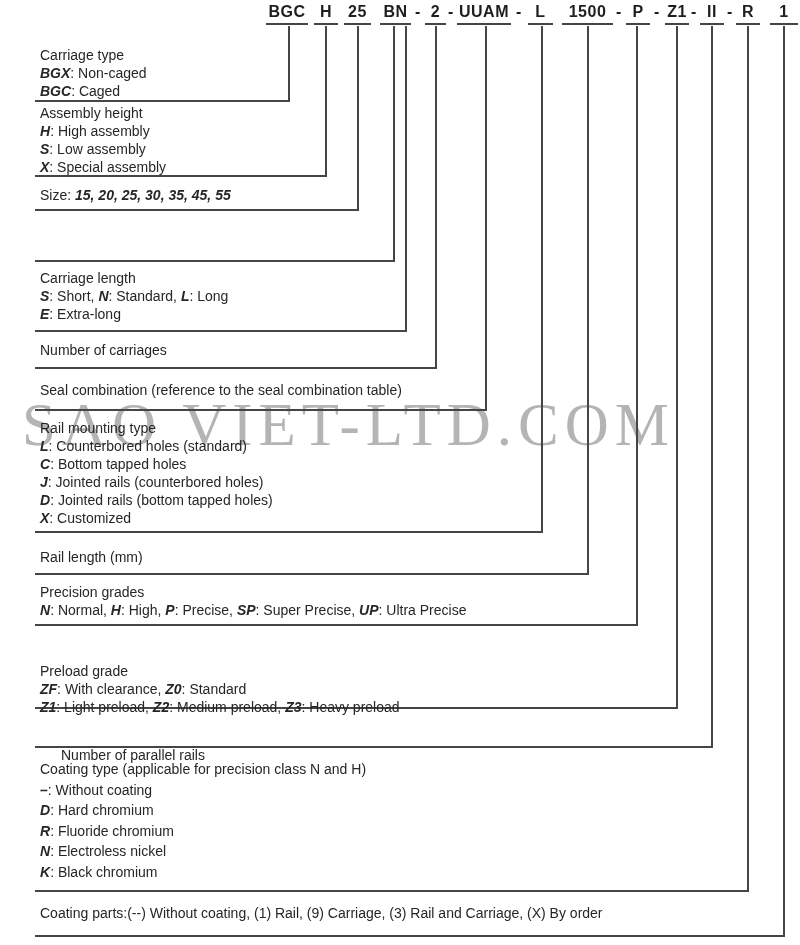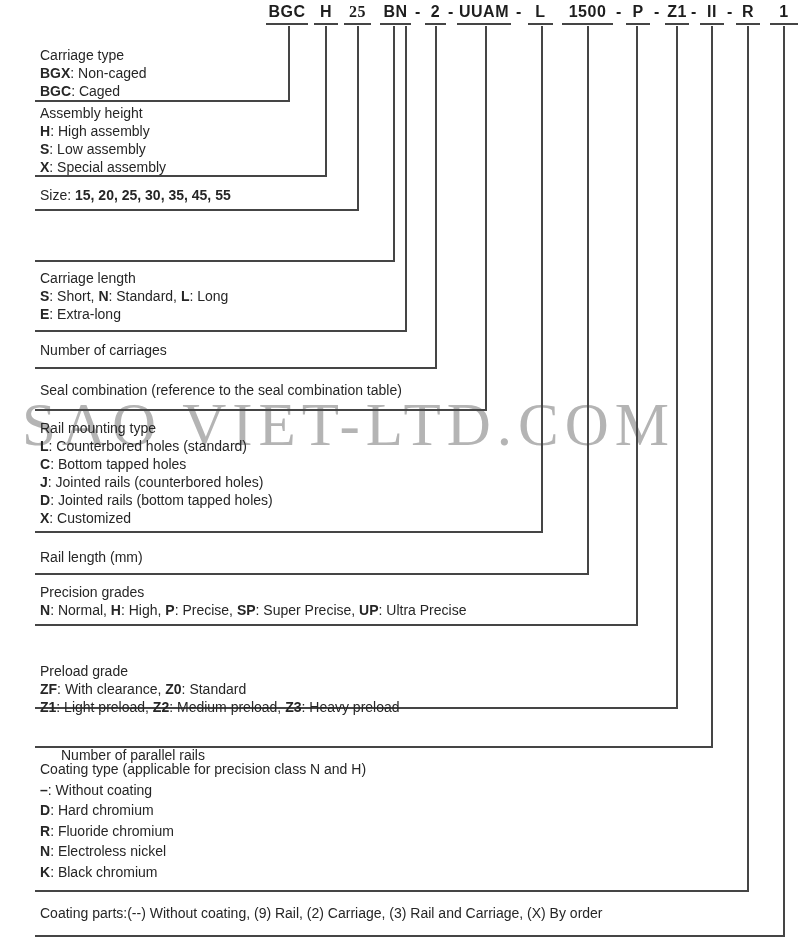--- a/index.html
+++ b/index.html
@@ -18,21 +18,21 @@
   .pn-seg{
     position:absolute;top:1px;height:21px;z-index:2;
     font-weight:700;font-size:16px;color:#1e1e1e;text-align:center;
     letter-spacing:0.5px;line-height:21px;
   }
   .section{
     position:absolute;left:40px;z-index:2;color:#262626;
     font-size:14px;line-height:18px;
   }
   .section .tline{white-space:nowrap;}
-  .section .tline b{font-weight:700;}
+  .section .tline b{font-weight:700;font-style:italic;}
 </style>
 </head>
 <body>
 
 <div id="stage">
 
   <div class="watermark">SAO VIET-LTD.COM</div>
 
   <svg class="lines" width="800" height="945" viewBox="0 0 800 945">
     <g stroke="#454545" stroke-width="2" fill="none">
@@ -52,21 +52,21 @@
       <path d="M677 26V708H35"></path>
       <path d="M712 26V747H35"></path>
       <path d="M748 26V891H35"></path>
       <path d="M784 26V936H35"></path>
     </g>
   </svg>
 
   <div>
     <div class="pn-seg" style="left:266px;width:42px;">BGC</div>
     <div class="pn-seg" style="left:314px;width:24px;">H</div>
-    <div class="pn-seg" style="left:344px;width:27px;font-family:Liberation Serif, serif;">25</div>
+    <div class="pn-seg" style="left:344px;width:27px;">25</div>
     <div class="pn-seg" style="left:380px;width:31px;text-align:center;">BN</div>
     <div class="pn-seg" style="left:412px;width:12px;">-</div>
     <div class="pn-seg" style="left:425px;width:21px;">2</div>
     <div class="pn-seg" style="left:445px;width:12px;">-</div>
     <div class="pn-seg" style="left:457px;width:54px;">UUAM</div>
     <div class="pn-seg" style="left:513px;width:12px;">-</div>
     <div class="pn-seg" style="left:528px;width:25px;">L</div>
     <div class="pn-seg" style="left:562px;width:51px;">1500</div>
     <div class="pn-seg" style="left:613px;width:12px;">-</div>
     <div class="pn-seg" style="left:626px;width:24px;">P</div>
@@ -129,16 +129,16 @@
     </div>
   <div class="section" style="top:759px;line-height:20.5px;">
       <div class="tline">Coating type (applicable for precision class N and H)</div>
       <div class="tline"><b>–</b>: Without coating</div>
       <div class="tline"><b>D</b>: Hard chromium</div>
       <div class="tline"><b>R</b>: Fluoride chromium</div>
       <div class="tline"><b>N</b>: Electroless nickel</div>
       <div class="tline"><b>K</b>: Black chromium</div>
     </div>
   <div class="section" style="top:904px;">
-      <div class="tline">Coating parts:(--) Without coating, (9) Rail, (2) Carriage, (3) Rail and Carriage, (X) By order</div>
+      <div class="tline">Coating parts:(--) Without coating, (1) Rail, (9) Carriage, (3) Rail and Carriage, (X) By order</div>
     </div>
 
 </div>
 
 </body></html>

